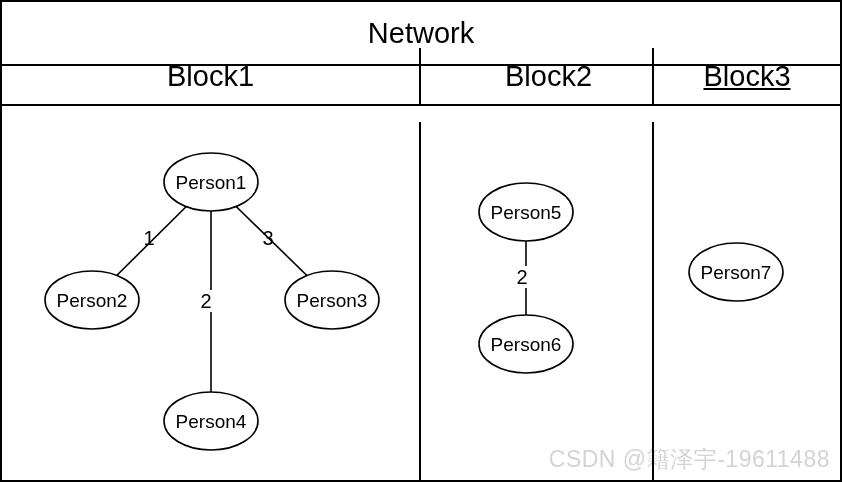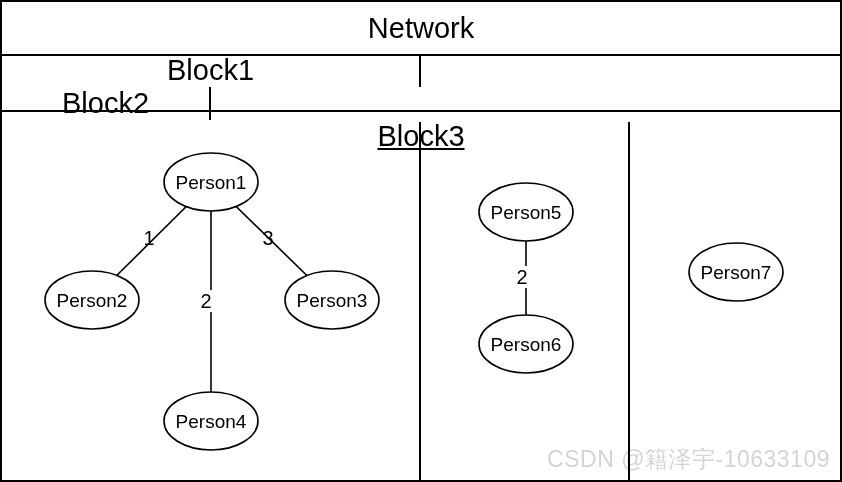--- a/index.html
+++ b/index.html
@@ -16,56 +16,55 @@
   .watermark{
     position:absolute;
     right:10px;bottom:5px;
     font-size:23px;
     letter-spacing:0.5px;
     white-space:nowrap;
     text-shadow:1px 1px 0 #ffffff;
     user-select:none;
   }
   .title-row{
-    position:absolute;left:0;top:0;width:100%;height:54px;
+    position:absolute;left:0;top:0;width:100%;height:64px;
     box-sizing:border-box;
     border-bottom:2px solid #000;
     display:flex;align-items:center;justify-content:center;
     font-size:29px;
   }
   .block-row{
-    position:absolute;left:0;top:52px;width:100%;height:58px;
+    position:absolute;left:0;top:46px;width:100%;height:58px;
     box-sizing:border-box;
     border-bottom:2px solid #000;
     display:flex;
-    flex-direction:column;
   }
   .body-row{
     position:absolute;left:0;top:120px;bottom:0;width:100%;
     display:flex;
   }
   .cell{
     box-sizing:border-box;
     display:flex;align-items:center;justify-content:center;
     font-size:29px;
   }
   .c1{width:419px;border-right:2px solid #000;}
-  .c2{width:209px;border-right:2px solid #000;}
+  .c2{width:209px;border-right:2px solid #000;margin-left:24px;}
   .c3{flex:1;text-decoration:underline;}
   .graph-svg{
     position:absolute;left:-2px;top:-2px;width:842px;height:482px;
     pointer-events:none;
   }
 </style>
 </head>
 <body>
 
 <div class="frame">
 
-  <div class="watermark" style="color: rgb(212, 212, 212);">CSDN @籍泽宇-10633109</div>
+  <div class="watermark" style="color: rgb(212, 212, 212);">CSDN @籍泽宇-19611488</div>
 
   <div class="title-row">
     <span>Network</span>
   </div>
 
   <div class="block-row">
     <div class="cell c1">
       <span>Block1</span>
     </div>
     <div class="cell c2">

